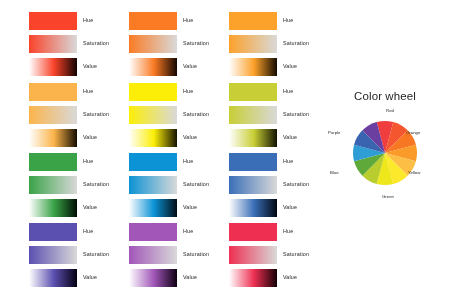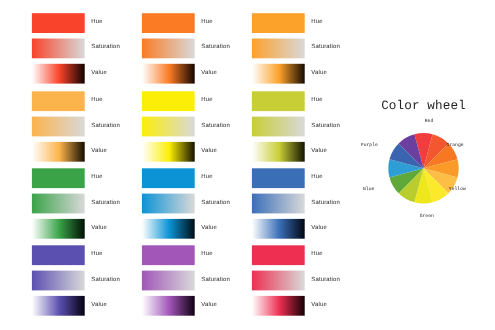--- a/index.html
+++ b/index.html
@@ -56,21 +56,20 @@
     line-height: 8px;
   }
 
   
   #wheel-panel {
     position: absolute;
     left: 320px;
     top: 0;
     width: 130px;
     height: 300px;
-    font-family: Liberation Mono, monospace;
   }
 
   #wheel-title {
     position: absolute;
     left: 0;
     top: 90px;
     width: 130px;
     text-align: center;
     font-size: 11.5px;
     color: #231f20;

